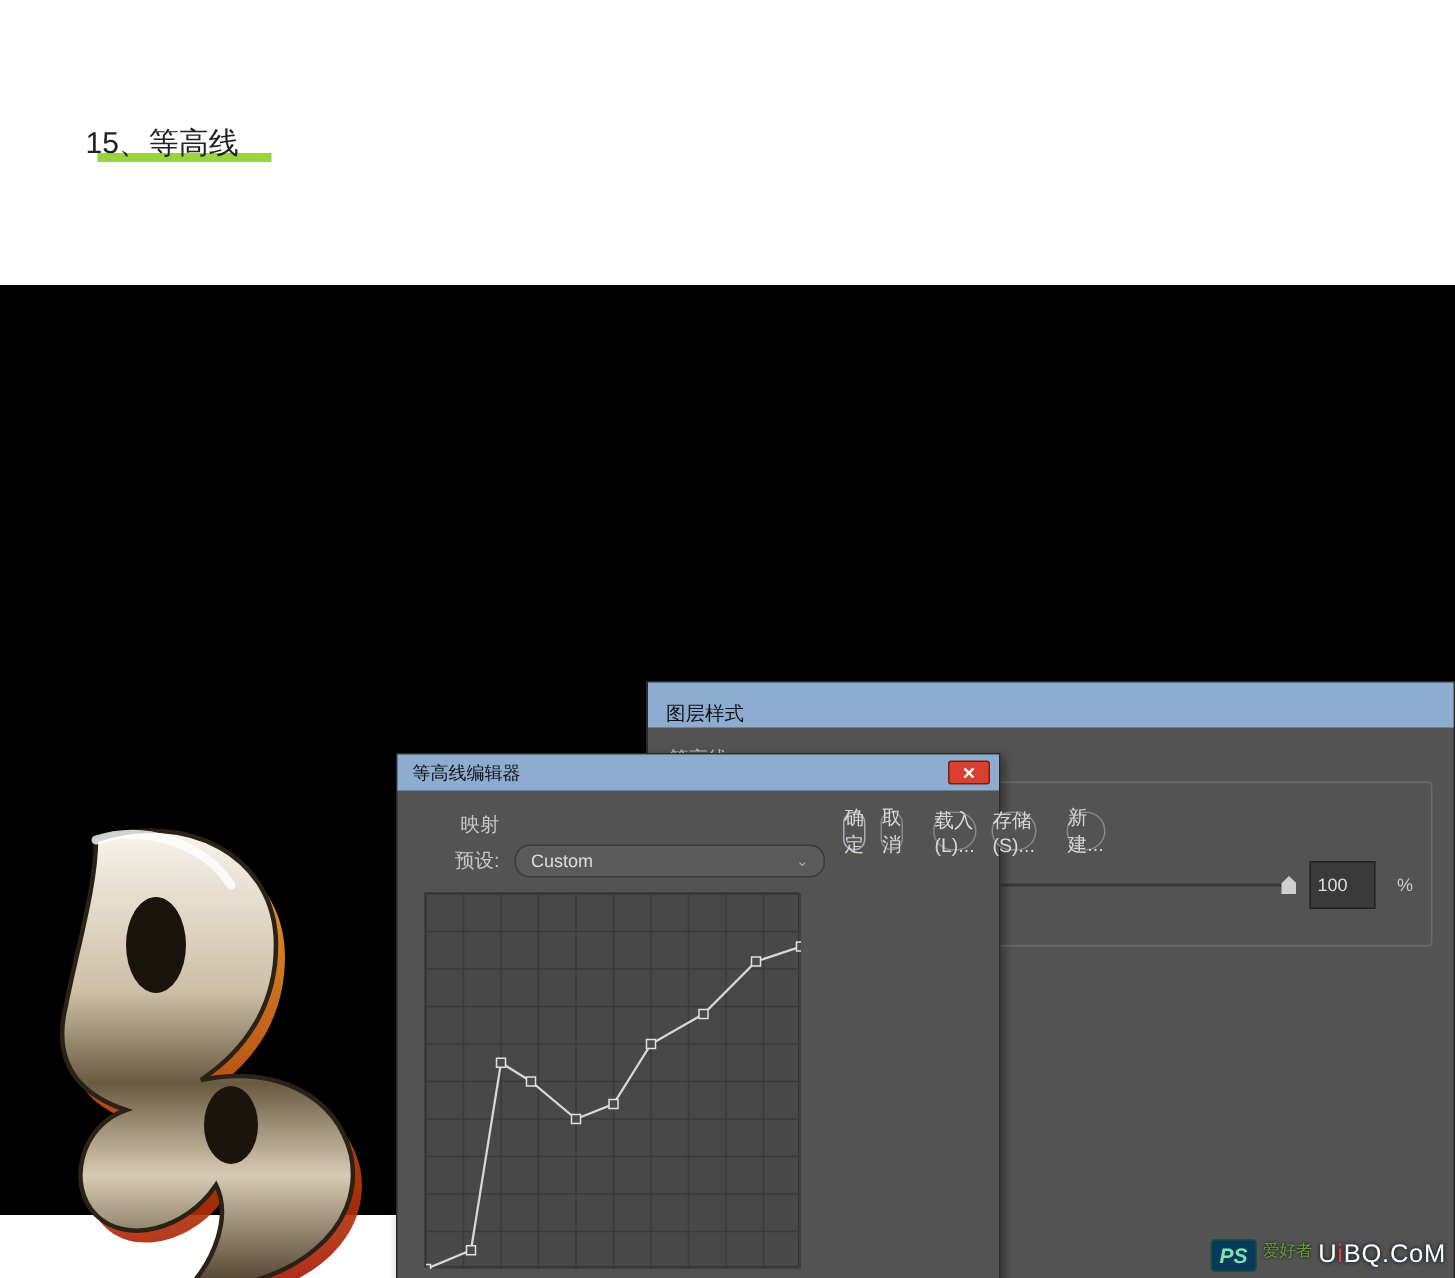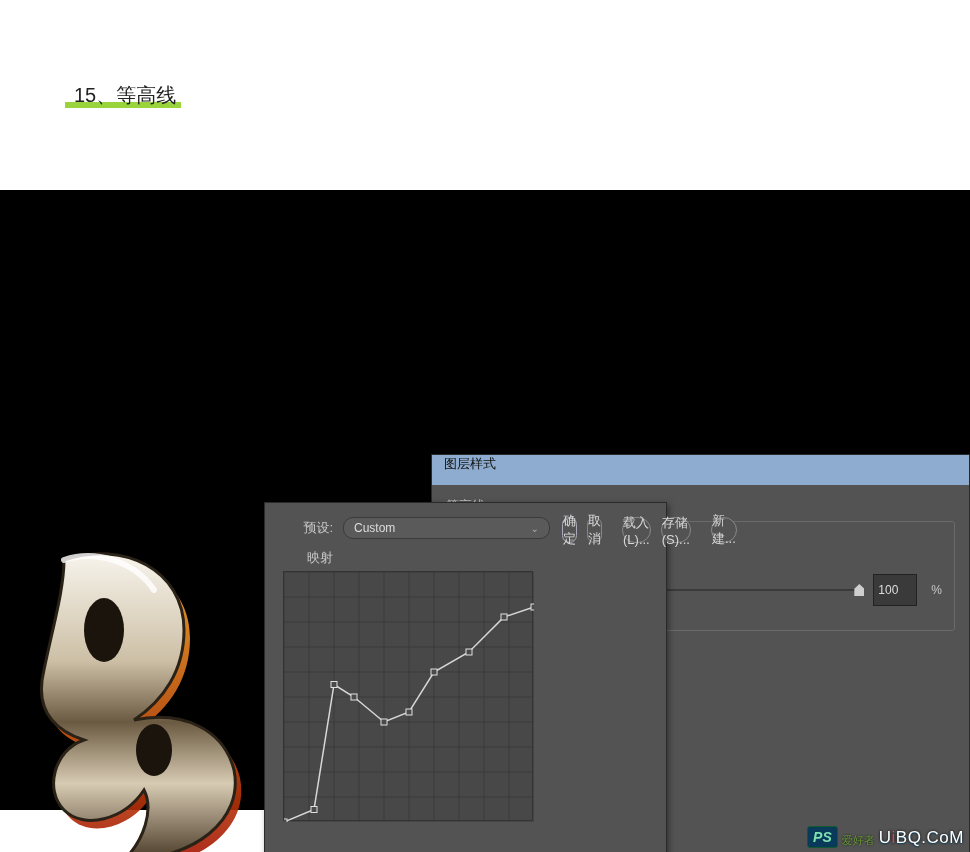--- a/index.html
+++ b/index.html
@@ -1,27 +1,27 @@
 <!DOCTYPE html>
 <html><head>
 <meta charset="utf-8">
 <style>
   * { box-sizing: border-box; margin: 0; padding: 0; font-family: "Microsoft YaHei", Arial, sans-serif; }
   body { width: 970px; height: 852px; background: #fff; position: relative; overflow: hidden; }
 
   .top-area { height: 190px; background: #fff; position: relative; }
-  .step-title { position: absolute; left: 74px; top: 82px; font-size: 20px; color: #222; }
+  .step-title { position: absolute; left: 57px; top: 82px; font-size: 20px; color: #222; }
   .step-underline { position: absolute; left: 65px; top: 102px; width: 116px; height: 6px; background: #9ad43c; }
 
   .dark-area { position: absolute; left: 0; top: 190px; width: 970px; height: 620px; background: #000; }
 
   .metal-text { position: absolute; left: 34px; top: 340px; width: 230px; height: 370px; pointer-events: none; }
 
   .dialog-layerstyle { position: absolute; left: 431px; top: 264px; width: 539px; height: 540px; background: #535353; border: 1px solid #2a2a2a; }
-  .dialog-layerstyle .titlebar { height: 30px; background: #8eaccf; display: flex; align-items: flex-start; padding: 0 12px; font-size: 13px; color: #111; }
+  .dialog-layerstyle .titlebar { height: 30px; background: #8eaccf; display: flex; align-items: flex-end; padding: 0 12px; font-size: 13px; color: #111; }
   .ls-body { padding: 12px 14px; color: #c8c8c8; font-size: 13px; }
   .ls-section-title { color: #bfbfbf; margin-bottom: 6px; font-size: 13px; }
   .ls-fieldset { border: 1px solid #6a6a6a; border-radius: 3px; padding: 14px 12px 10px; position: relative; }
   .ls-fieldset .legend { position: absolute; top: -9px; left: 10px; background: #535353; padding: 0 6px; font-size: 12px; color: #c8c8c8; }
   .ls-row { display: flex; align-items: center; gap: 10px; margin-bottom: 14px; }
   .ls-label { width: 52px; text-align: right; color: #c8c8c8; font-size: 13px; }
   .contour-thumb { width: 30px; height: 24px; background: #000; border: 1px solid #777; position: relative; overflow: hidden; }
   .contour-thumb svg { position: absolute; inset: 0; }
   .contour-drop { width: 14px; height: 24px; background: #4a4a4a; border: 1px solid #777; border-left: none; display: flex; align-items: center; justify-content: center; color: #ccc; font-size: 9px; }
   .ls-checkbox { width: 14px; height: 14px; background: #2e77d0; border: 1px solid #1a4a85; display: inline-flex; align-items: center; justify-content: center; color: #fff; font-size: 11px; }
@@ -40,21 +40,21 @@
   .ce-row { display: flex; align-items: center; gap: 10px; margin-bottom: 10px; }
   .ce-label { width: 54px; text-align: right; font-size: 13px; color: #c8c8c8; }
   .ce-select { flex: 1; height: 22px; background: #5a5a5a; border: 1px solid #3a3a3a; border-radius: 10px; display: flex; align-items: center; justify-content: space-between; padding: 0 10px; font-size: 12px; color: #ddd; }
   .ce-select .chev { font-size: 10px; color: #aaa; }
   .ce-btn { height: 26px; border: 1px solid #888; border-radius: 13px; background: #535353; color: #d8d8d8; font-size: 13px; display: flex; align-items: center; justify-content: center; cursor: pointer; }
   .ce-btn.primary { border-color: #aab; }
 
   .curve-area { width: 250px; height: 250px; background: #484848; border: 1px solid #333; position: relative; margin-left: 4px; }
   .curve-area svg { position: absolute; inset: 0; }
 
-  .corner-wm { position: absolute; right: 6px; bottom: 4px; display: flex; align-items: flex-end; gap: 4px; }
+  .corner-wm { position: absolute; right: 6px; bottom: 4px; display: flex; align-items: flex-start; gap: 4px; }
   .corner-wm .ps-badge { background: #0a3a5a; color: #7fe0b0; font-weight: bold; font-size: 14px; padding: 2px 5px; border-radius: 3px; border: 1px solid #0f5a30; font-style: italic; }
   .corner-wm .ps-small { color: #6a9a3a; font-size: 11px; text-shadow: 0 0 2px #000; }
   .corner-wm .uibq { color: #fff; font-size: 17px; font-weight: 400; text-shadow: 0 1px 0 #144a6a, 0 0 3px #000; letter-spacing: .5px; }
   .corner-wm .uibq .i-dot { color: #e04040; }
 </style>
 </head>
 <body>
 
 <div class="top-area">
   <div class="step-underline"></div>
@@ -121,31 +121,37 @@
           </div>
           <div class="ls-numbox">100</div>
           <span class="ls-pct">%</span>
         </div>
       </div>
     </div>
 
   </div>
 
   <div class="dialog-contour">
+    <div class="titlebar">
+      <span>等高线编辑器</span>
+      <div class="close-btn">
+        <span>✕</span>
+      </div>
+    </div>
     <div class="ce-body">
       <div class="ce-left">
+        <div class="ce-row" style="margin-bottom:4px;">
+          <div class="ce-label">映射</div>
+        </div>
         <div class="ce-row">
           <div class="ce-label">预设:</div>
           <div class="ce-select">
             <span>Custom</span>
             <span class="chev">⌄</span>
           </div>
-        </div>
-        <div class="ce-row" style="margin-bottom:4px;">
-          <div class="ce-label">映射</div>
         </div>
 
         <div class="curve-area">
           <svg id="curveSvg" viewBox="0 0 250 250" width="250" height="250">
               <line x1="0" y1="0" x2="0" y2="250" stroke="#3a3a3a" stroke-width="1"></line>
               <line x1="0" y1="0" x2="250" y2="0" stroke="#3a3a3a" stroke-width="1"></line>
               <line x1="25" y1="0" x2="25" y2="250" stroke="#3a3a3a" stroke-width="1"></line>
               <line x1="0" y1="25" x2="250" y2="25" stroke="#3a3a3a" stroke-width="1"></line>
               <line x1="50" y1="0" x2="50" y2="250" stroke="#3a3a3a" stroke-width="1"></line>
               <line x1="0" y1="50" x2="250" y2="50" stroke="#3a3a3a" stroke-width="1"></line>

